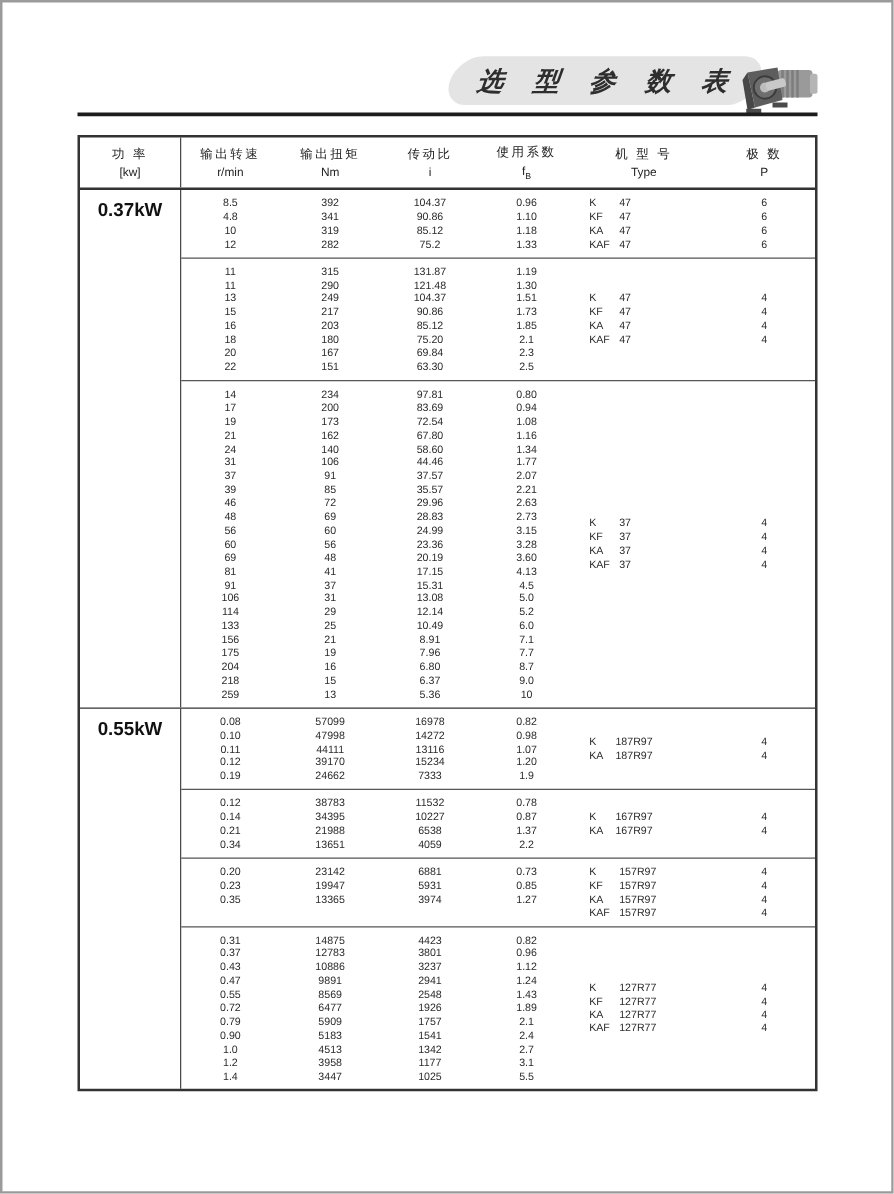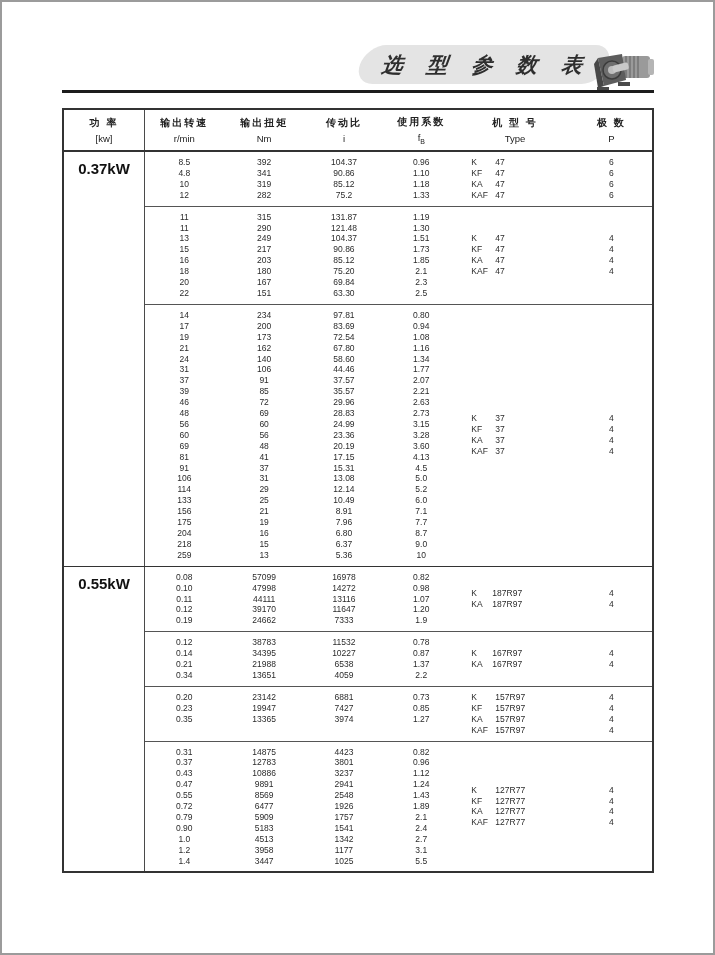--- a/index.html
+++ b/index.html
@@ -23,21 +23,21 @@
 
   
   .sel-table{
     position:absolute;left:60px;top:106px;width:592px;box-sizing:border-box;
     border:2px solid #333;background:#fff;
   }
   .thead{display:flex;border-bottom:2px solid #333;height:42px;box-sizing:border-box;}
   .th{display:flex;flex-direction:column;align-items:center;justify-content:center;gap:3px;box-sizing:border-box;}
   .th-power{width:81px;border-right:1px solid #4a4a4a;}
   .th-data{flex:1;display:flex;}
-  .th .zh{font-size:10px;font-weight:bold;color:#222;letter-spacing:2px;white-space:nowrap;}
+  .th .zh{font-size:10px;font-weight:normal;color:#222;letter-spacing:2px;white-space:nowrap;}
   .th .en{font-size:9.5px;color:#222;}
   .th .en sub{font-size:7px;}
 
   .section{display:flex;}
   .section + .section{border-top:1.5px solid #333;}
   .power-cell{
     width:81px;border-right:1px solid #4a4a4a;box-sizing:border-box;
     text-align:center;font-weight:bold;font-size:15px;color:#111;padding-top:8px;
   }
   .blocks{flex:1;display:flex;flex-direction:column;}
@@ -456,21 +456,21 @@
                 </div>
                 <div class="drow">
                   <span class="c c-speed">0.11</span>
                   <span class="c c-torque">44111</span>
                   <span class="c c-ratio">13116</span>
                   <span class="c c-fb">1.07</span>
                 </div>
                 <div class="drow">
                   <span class="c c-speed">0.12</span>
                   <span class="c c-torque">39170</span>
-                  <span class="c c-ratio">11647</span>
+                  <span class="c c-ratio">15234</span>
                   <span class="c c-fb">1.20</span>
                 </div>
                 <div class="drow">
                   <span class="c c-speed">0.19</span>
                   <span class="c c-torque">24662</span>
                   <span class="c c-ratio">7333</span>
                   <span class="c c-fb">1.9</span>
                 </div>
               </div>
               <div class="models">
@@ -538,21 +538,21 @@
               <div class="rows">
                 <div class="drow">
                   <span class="c c-speed">0.20</span>
                   <span class="c c-torque">23142</span>
                   <span class="c c-ratio">6881</span>
                   <span class="c c-fb">0.73</span>
                 </div>
                 <div class="drow">
                   <span class="c c-speed">0.23</span>
                   <span class="c c-torque">19947</span>
-                  <span class="c c-ratio">7427</span>
+                  <span class="c c-ratio">5931</span>
                   <span class="c c-fb">0.85</span>
                 </div>
                 <div class="drow">
                   <span class="c c-speed">0.35</span>
                   <span class="c c-torque">13365</span>
                   <span class="c c-ratio">3974</span>
                   <span class="c c-fb">1.27</span>
                 </div>
               </div>
               <div class="models">

